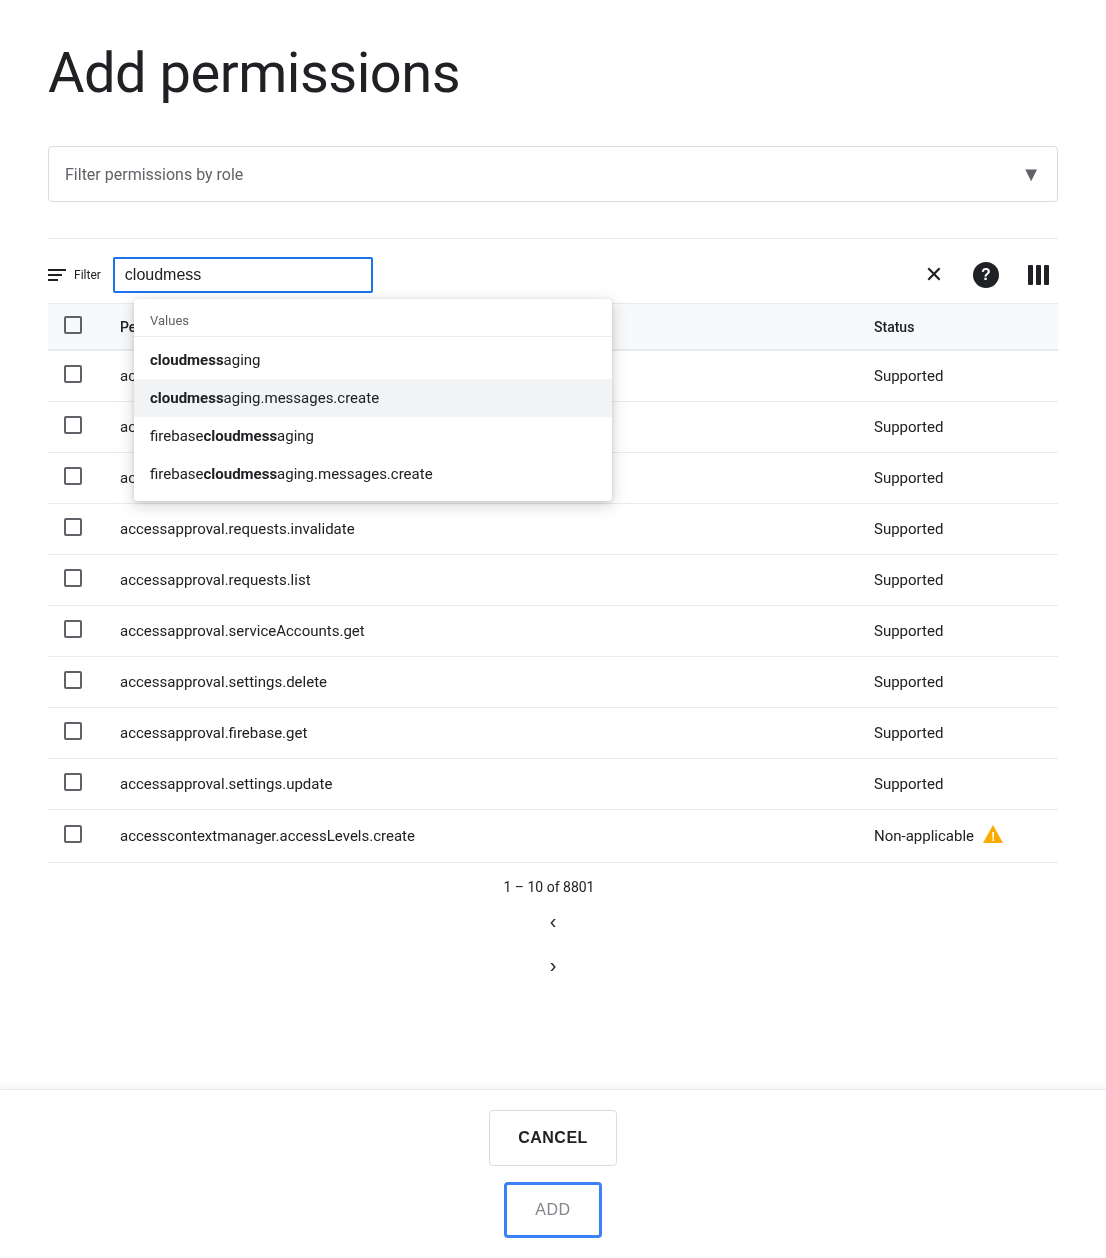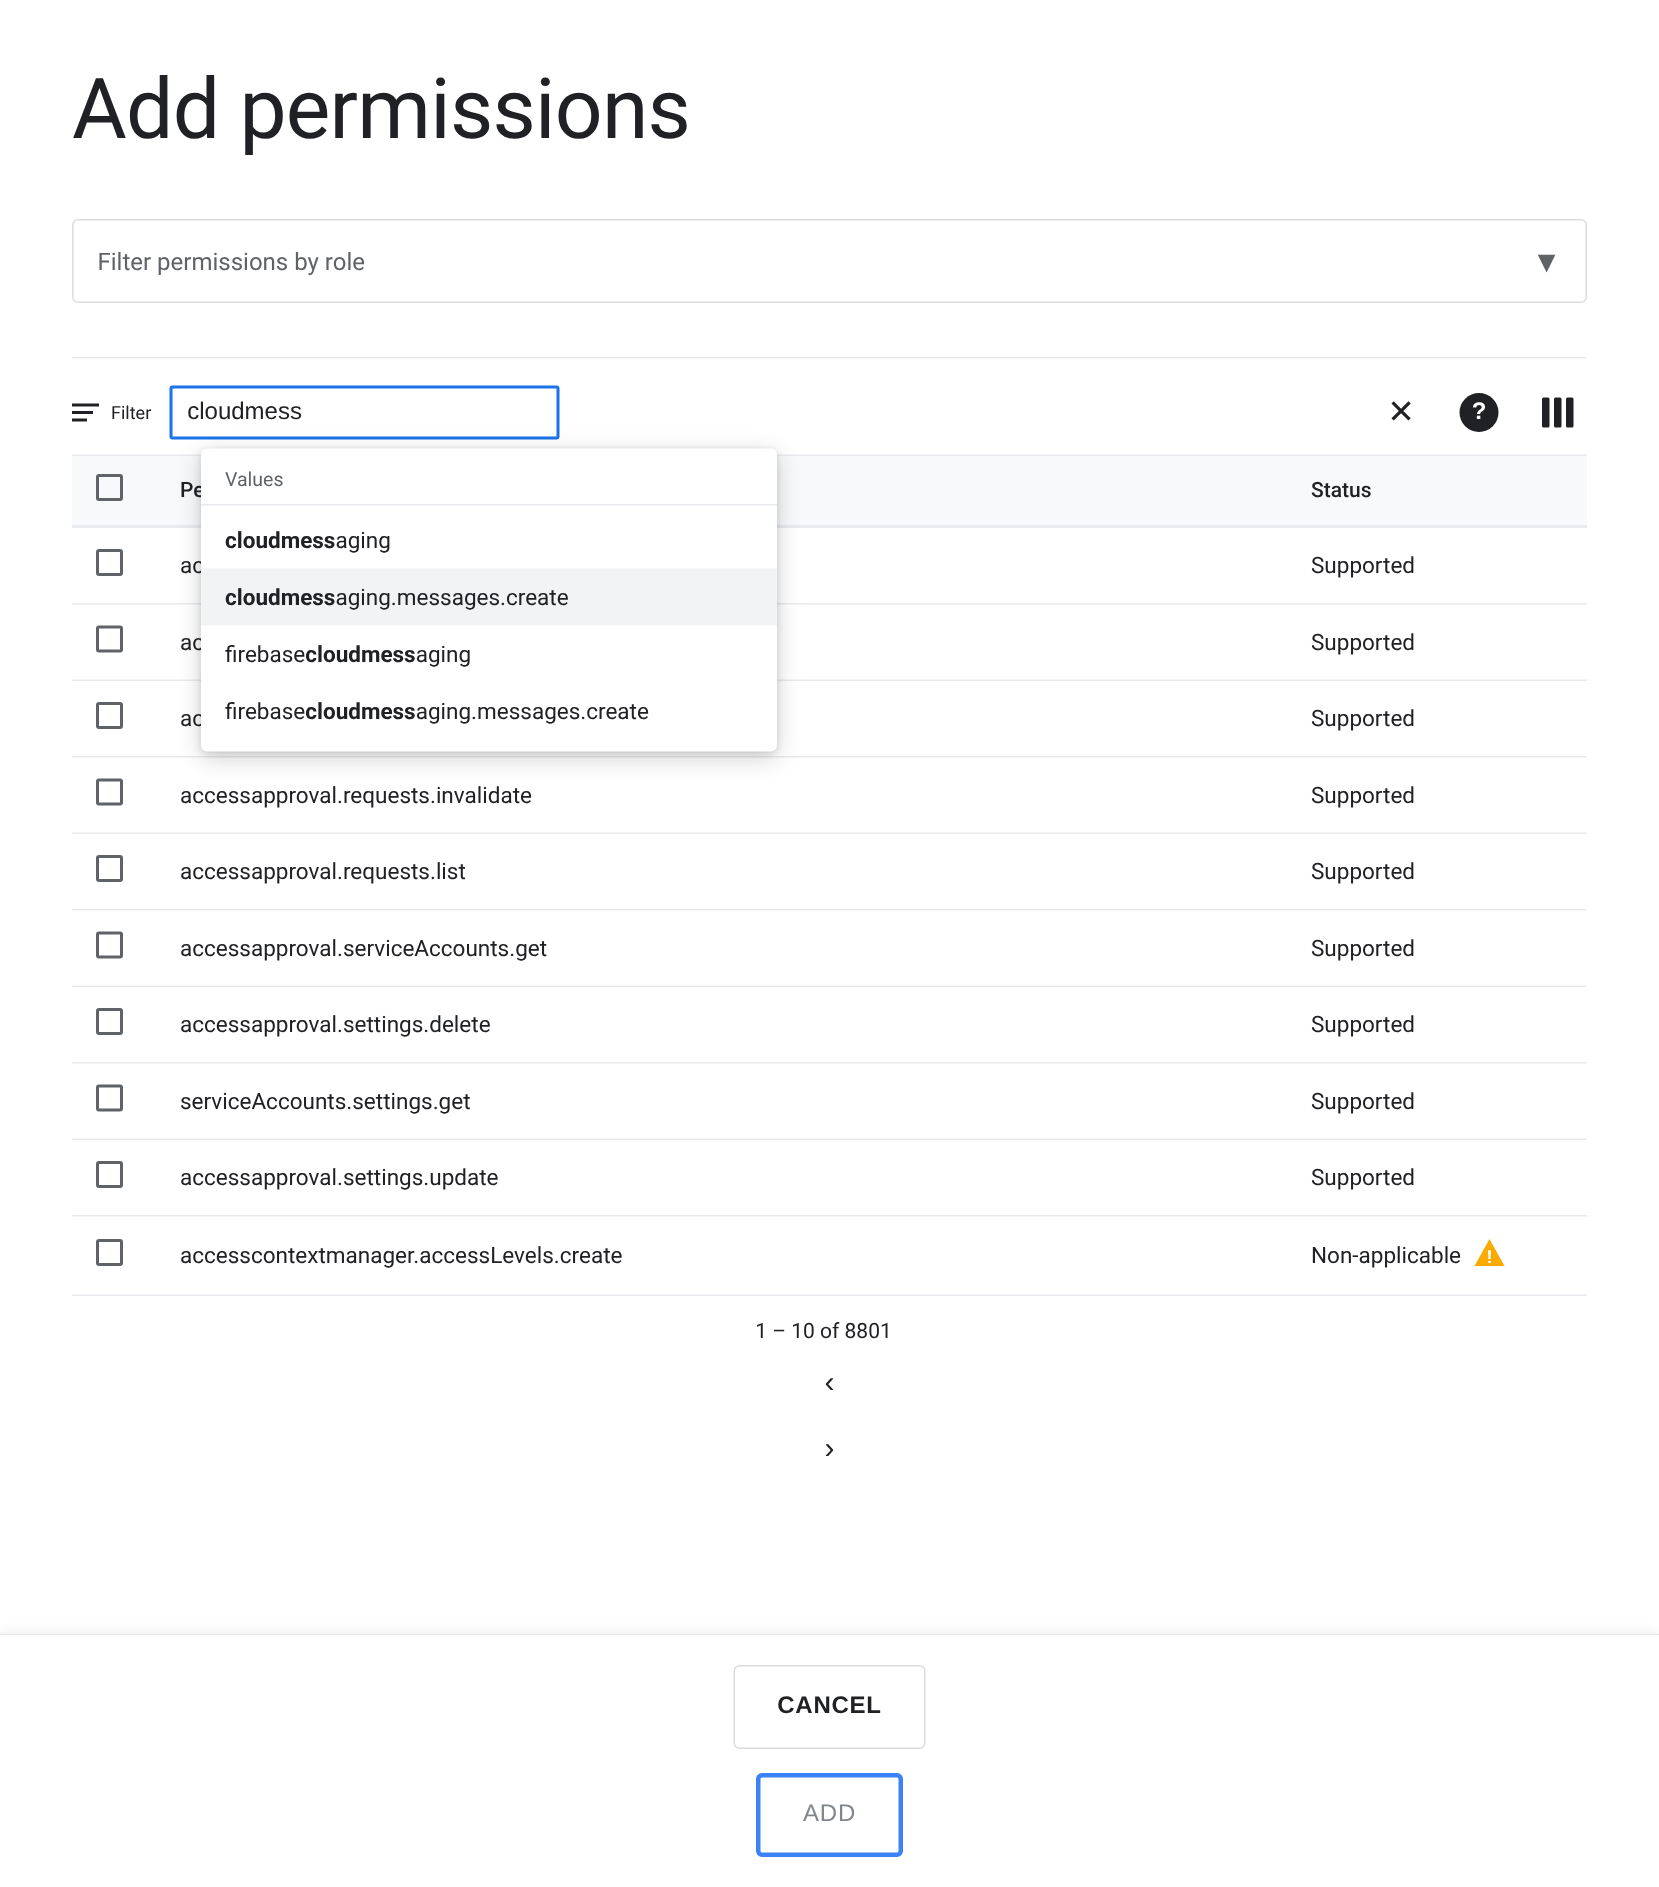--- a/index.html
+++ b/index.html
@@ -145,21 +145,21 @@
       height: 20px;
       background: #202124;
       border-radius: 1px;
     }
 
     
     .autocomplete-dropdown {
       position: absolute;
       top: 44px;
       left: 86px;
-      width: 384px;
+      width: 478px;
       background: #fff;
       border-radius: 4px;
       box-shadow: 0 4px 16px rgba(0,0,0,0.18), 0 1px 4px rgba(0,0,0,0.12);
       z-index: 100;
       padding: 8px 0;
     }
 
     .autocomplete-header {
       font-size: 13px;
       color: #5f6368;
@@ -428,21 +428,21 @@
           <td>accessapproval.serviceAccounts.get</td>
           <td class="status-supported">Supported</td>
         </tr>
         <tr>
           <td><span class="checkbox"></span></td>
           <td>accessapproval.settings.delete</td>
           <td class="status-supported">Supported</td>
         </tr>
         <tr>
           <td><span class="checkbox"></span></td>
-          <td>serviceAccounts.settings.get</td>
+          <td>accessapproval.firebase.get</td>
           <td class="status-supported">Supported</td>
         </tr>
         <tr>
           <td><span class="checkbox"></span></td>
           <td>accessapproval.settings.update</td>
           <td class="status-supported">Supported</td>
         </tr>
         <tr>
           <td><span class="checkbox"></span></td>
           <td>accesscontextmanager.accessLevels.create</td>

